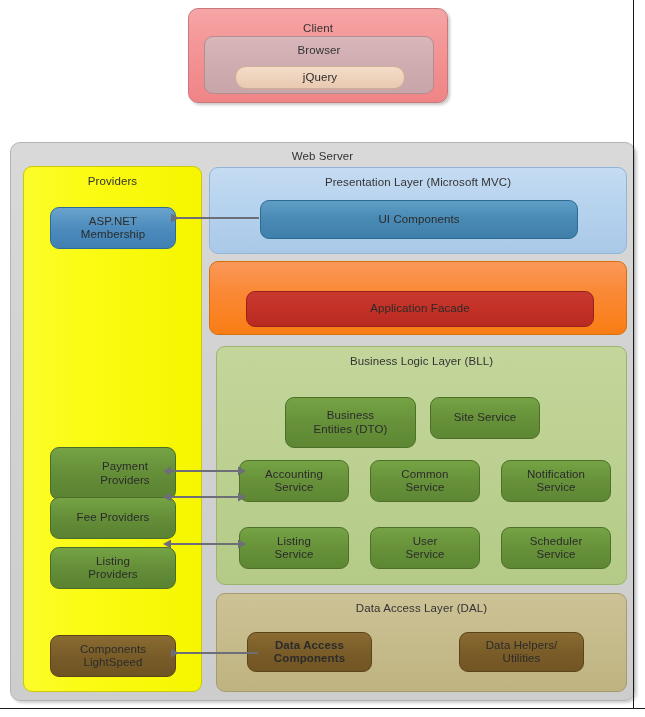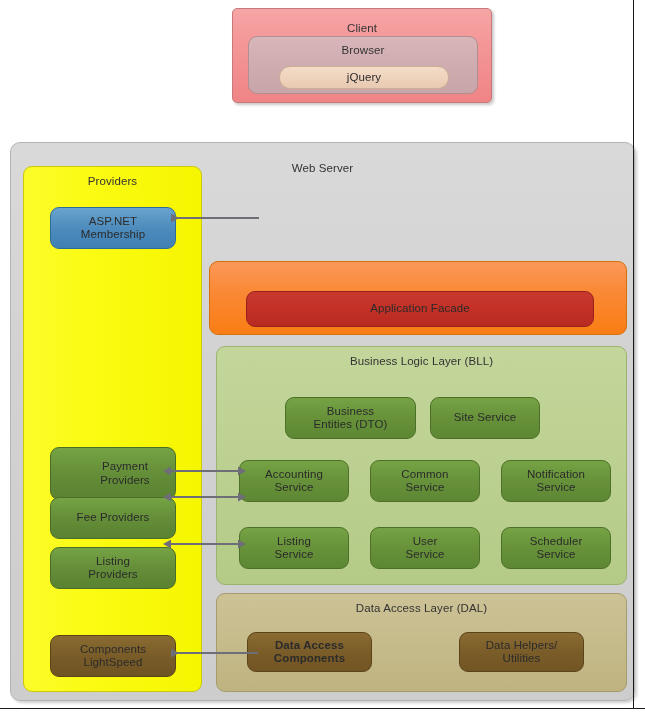--- a/index.html
+++ b/index.html
@@ -46,23 +46,22 @@
     color: #2b2b2b;
     white-space: pre-line;
     padding: 2px 4px;
   }
 
   
   #client-group {
     left: 188px; top: 8px; width: 260px; height: 95px;
     background: linear-gradient(180deg, #f6a5a6 0%, #f49697 38%, #ef8486 100%);
     border: 1px solid #c8797b;
-    border-radius: 5px;
+    border-radius: 10px;
     box-shadow: 2px 2px 3px rgba(0,0,0,.22);
-    margin-left: 44px;
   }
   #client-group > .box-title { top: 13px; }
 
   #browser-group {
     left: 15px; top: 27px; width: 230px; height: 58px;
     background: linear-gradient(180deg, #d9b6b9 0%, #cfadb0 45%, #c7a5a9 100%);
     border: 1px solid #b08f93;
     border-radius: 9px;
   }
   #browser-group > .box-title { top: 7px; }
@@ -75,21 +74,21 @@
   }
 
   
   #webserver-group {
     left: 10px; top: 142px; width: 625px; height: 559px;
     background: linear-gradient(180deg, #d9d9d9 0%, #d2d2d2 40%, #cdcdcd 100%);
     border: 1px solid #b4b4b4;
     border-radius: 10px;
     box-shadow: 2px 2px 3px rgba(0,0,0,.2);
   }
-  #webserver-group > .box-title { top: 7px; margin-top: 12px; }
+  #webserver-group > .box-title { top: 7px; }
 
   
   #providers-group {
     left: 12px; top: 23px; width: 179px; height: 526px;
     background: linear-gradient(90deg, #fcfc2b 0%, #fbfb14 35%, #f6f600 100%);
     border: 1px solid #c9c80a;
     border-radius: 9px;
   }
   #providers-group > .box-title { top: 8px; }
 
@@ -206,29 +205,33 @@
 
       <div class="leaf prov-green" style="left:26px; top:330px; width:126px; height:42px;">Fee Providers</div>
 
       <div class="leaf prov-green" style="left:26px; top:380px; width:126px; height:42px;">Listing
 Providers</div>
 
       <div class="leaf prov-brown" style="left:26px; top:468px; width:126px; height:42px;">Components
 LightSpeed</div>
     </div>
 
+    <div class="box" id="presentation-group">
+      <div class="box-title">Presentation Layer (Microsoft MVC)</div>
+      <div class="leaf" id="ui-components">UI Components</div>
+    </div>
 
     <div class="box" id="clientlayer-group">
       <div class="leaf" id="application-facade">Application Facade</div>
     </div>
 
     <div class="box" id="bll-group">
       <div class="box-title">Business Logic Layer (BLL)</div>
 
-      <div class="leaf svc" style="left:68px;  top:50px;  width:131px; height:42px;">Business
+      <div class="leaf svc" style="left:68px;  top:50px;  width:131px; height:51px;">Business
 Entities (DTO)</div>
       <div class="leaf svc" style="left:213px; top:50px;  width:110px; height:42px;">Site Service</div>
 
       <div class="leaf svc" style="left:22px;  top:113px; width:110px; height:42px;">Accounting
 Service</div>
       <div class="leaf svc" style="left:153px; top:113px; width:110px; height:42px;">Common
 Service</div>
       <div class="leaf svc" style="left:284px; top:113px; width:110px; height:42px;">Notification
 Service</div>
 

